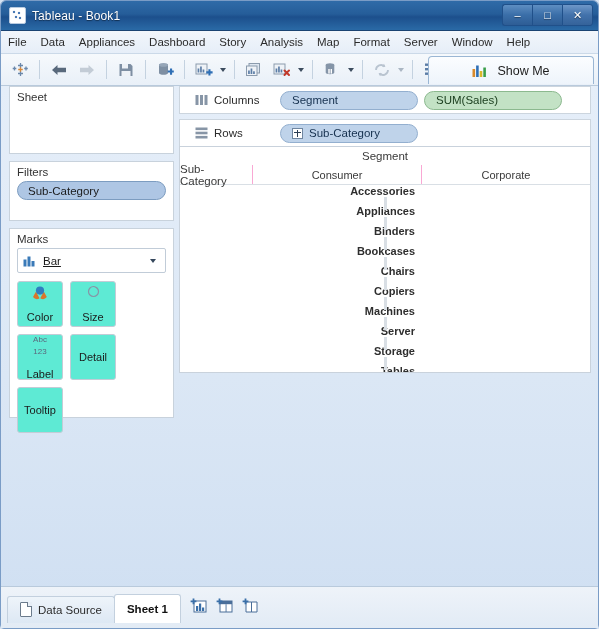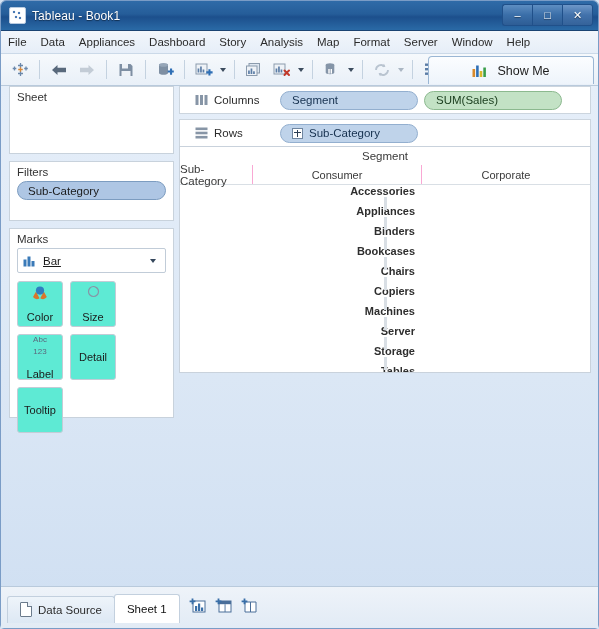--- a/index.html
+++ b/index.html
@@ -184,21 +184,21 @@
     display:flex;align-items:center;
   }
   .tabstrip{display:flex;align-items:flex-end;height:30px;margin-left:6px;}
   .tab{
     height:26px;display:flex;align-items:center;gap:6px;padding:0 12px;
     font-size:11.5px;color:#2b2b2b;border:1px solid #c3d0de;border-bottom:none;
     background:linear-gradient(180deg,#eef4fa 0%,#dde8f4 100%);
     border-radius:3px 3px 0 0;margin-right:-1px;
   }
   .tab.active{
-    background:#ffffff;font-weight:normal;height:28px;color:#111;
+    background:#ffffff;font-weight:bold;height:28px;color:#111;
   }
   .tabicons{display:flex;align-items:center;gap:9px;margin-left:10px;margin-bottom:5px;}
 
   .doc-ico{
     width:10px;height:13px;border:1px solid #6b7b8c;border-radius:1px;background:#fff;
     position:relative;
   }
   .doc-ico:after{
     content:"";position:absolute;right:-1px;top:-1px;width:4px;height:4px;
     background:#e6edf5;border-left:1px solid #6b7b8c;border-bottom:1px solid #6b7b8c;

